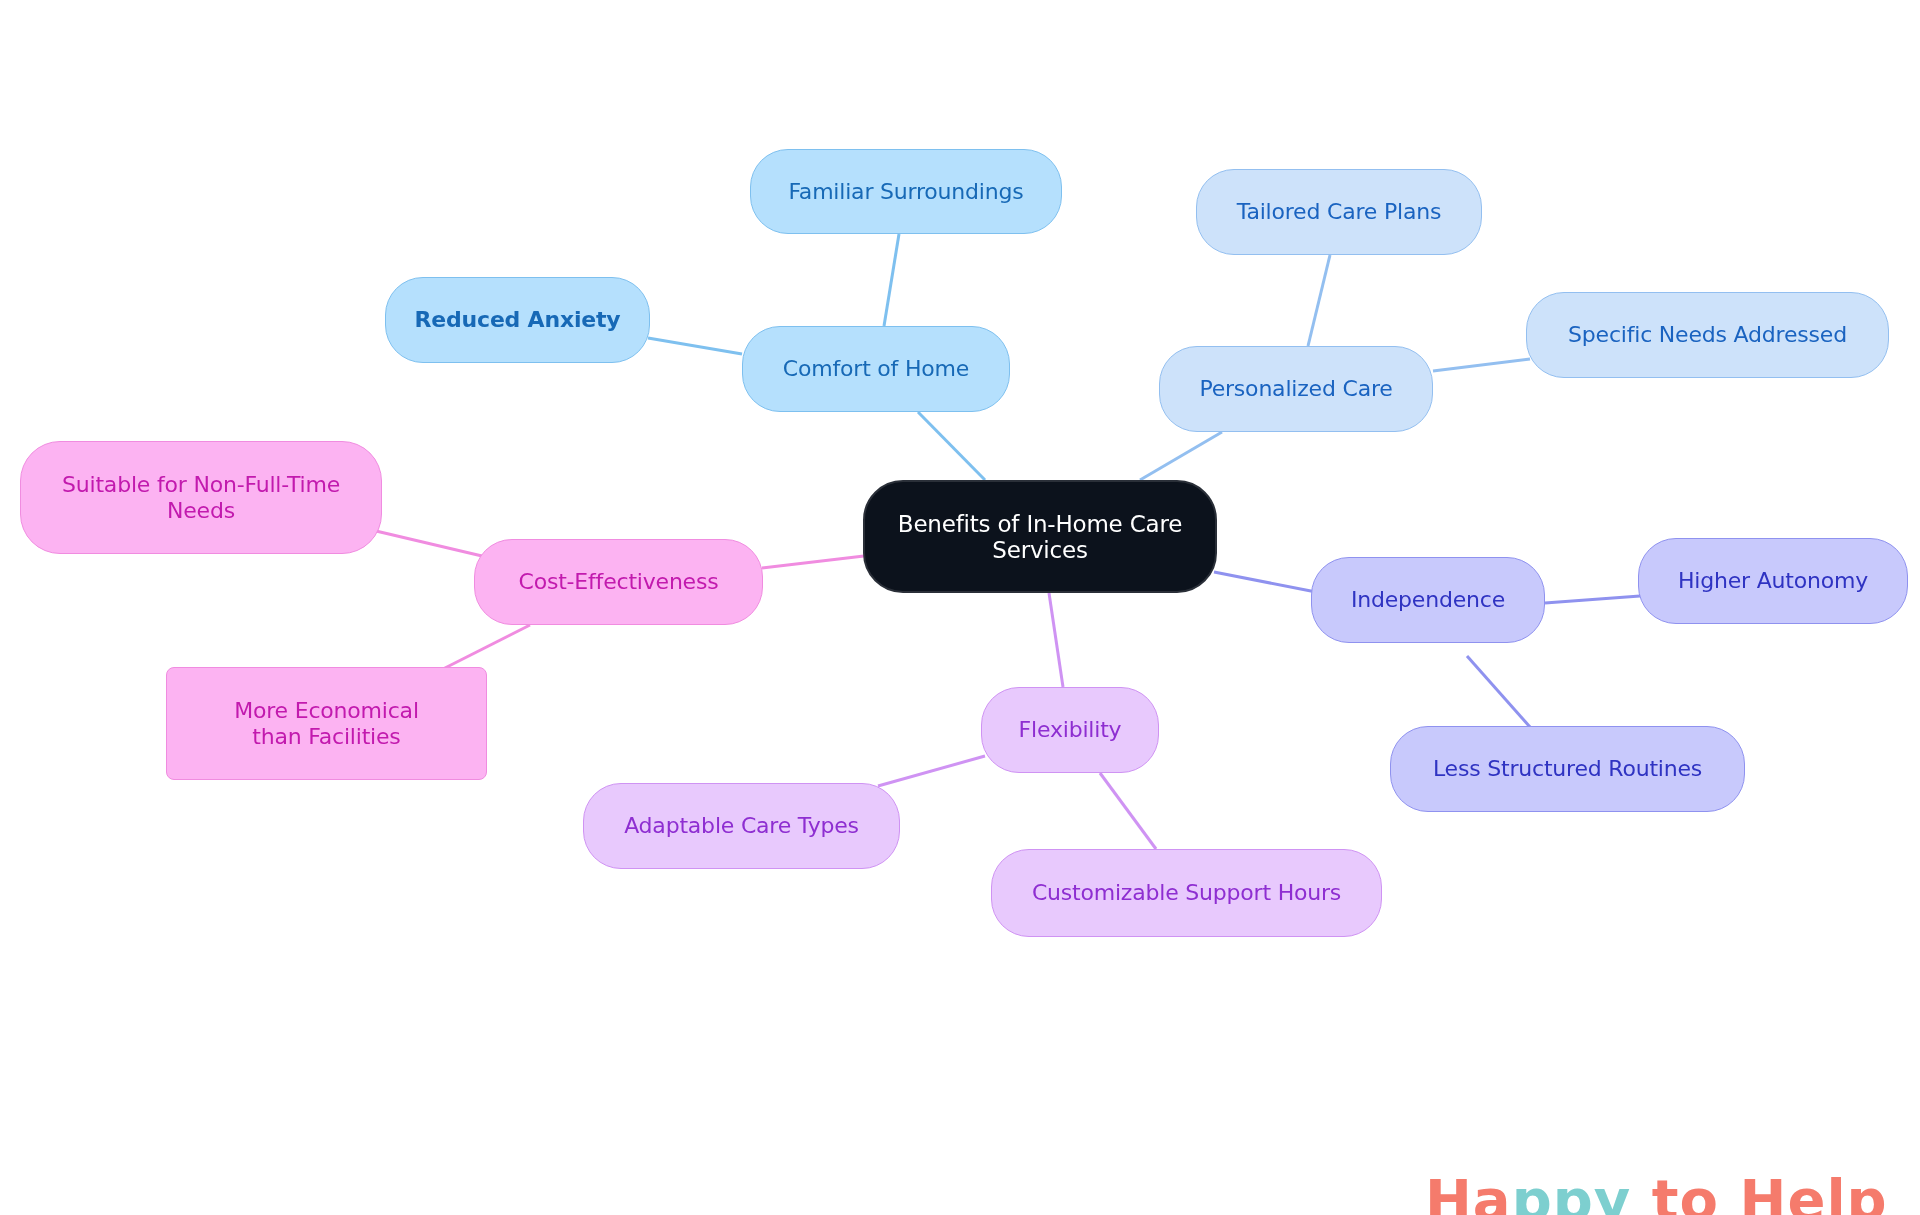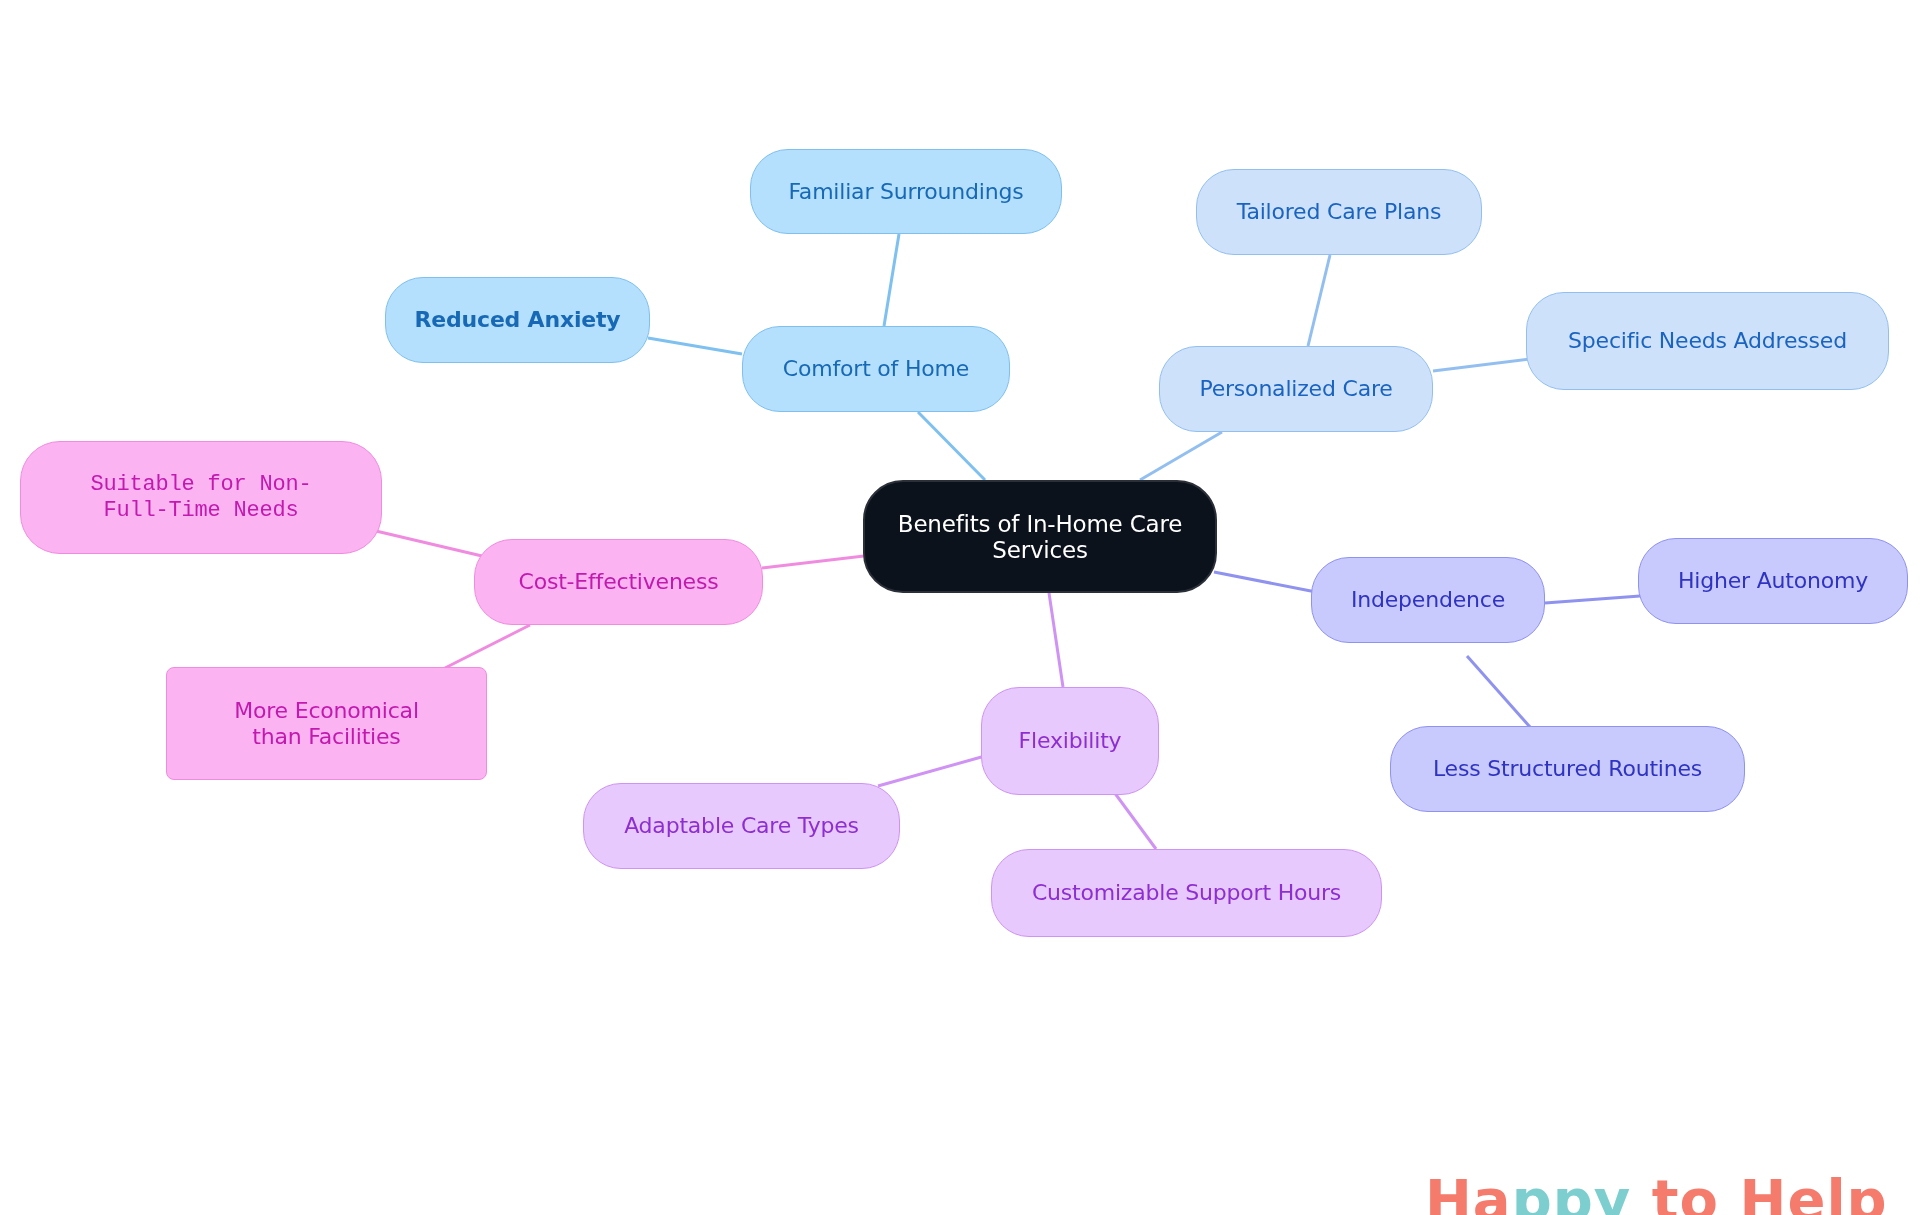--- a/index.html
+++ b/index.html
@@ -80,48 +80,48 @@
 <div class="node n-comfort" style="left:385px; top:277px; width:265px; height:86px;font-weight:bold;">
   <span>Reduced Anxiety</span>
 </div>
 
 <div class="node n-personal" style="left:1159px; top:346px; width:274px; height:86px;">
   <span>Personalized Care</span>
 </div>
 <div class="node n-personal" style="left:1196px; top:169px; width:286px; height:86px;">
   <span>Tailored Care Plans</span>
 </div>
-<div class="node n-personal" style="left:1526px; top:292px; width:363px; height:98px;">
+<div class="node n-personal" style="left:1526px; top:292px; width:363px; height:86px;">
   <span>Specific Needs Addressed</span>
 </div>
 
 <div class="node n-indep" style="left:1311px; top:557px; width:234px; height:86px;">
   <span>Independence</span>
 </div>
 <div class="node n-indep" style="left:1638px; top:538px; width:270px; height:86px;">
   <span>Higher Autonomy</span>
 </div>
 <div class="node n-indep" style="left:1390px; top:726px; width:355px; height:86px;">
   <span>Less Structured Routines</span>
 </div>
 
-<div class="node n-flex" style="left:981px; top:687px; width:178px; height:108px;">
+<div class="node n-flex" style="left:981px; top:687px; width:178px; height:86px;">
   <span>Flexibility</span>
 </div>
 <div class="node n-flex" style="left:583px; top:783px; width:317px; height:86px;">
   <span>Adaptable Care Types</span>
 </div>
 <div class="node n-flex" style="left:991px; top:849px; width:391px; height:88px;">
   <span>Customizable Support Hours</span>
 </div>
 
 <div class="node n-cost" style="left:474px; top:539px; width:289px; height:86px;">
   <span>Cost-Effectiveness</span>
 </div>
-<div class="node n-cost" style="left:20px; top:441px; width:362px; height:113px; border-radius:40px; padding:0 40px;font-family:Liberation Mono, monospace;">
+<div class="node n-cost" style="left:20px; top:441px; width:362px; height:113px; border-radius:40px; padding:0 40px;">
   <span>Suitable for Non-Full-Time Needs</span>
 </div>
 <div class="node n-cost" style="left:166px; top:667px; width:321px; height:113px; border-radius:8px; padding:0 40px;">
   <span>More Economical than Facilities</span>
 </div>
 
 <div class="logo">
   <div class="logo-main">
     <span>Ha</span><span class="teal">ppy</span><span> to Help</span>
   </div>

